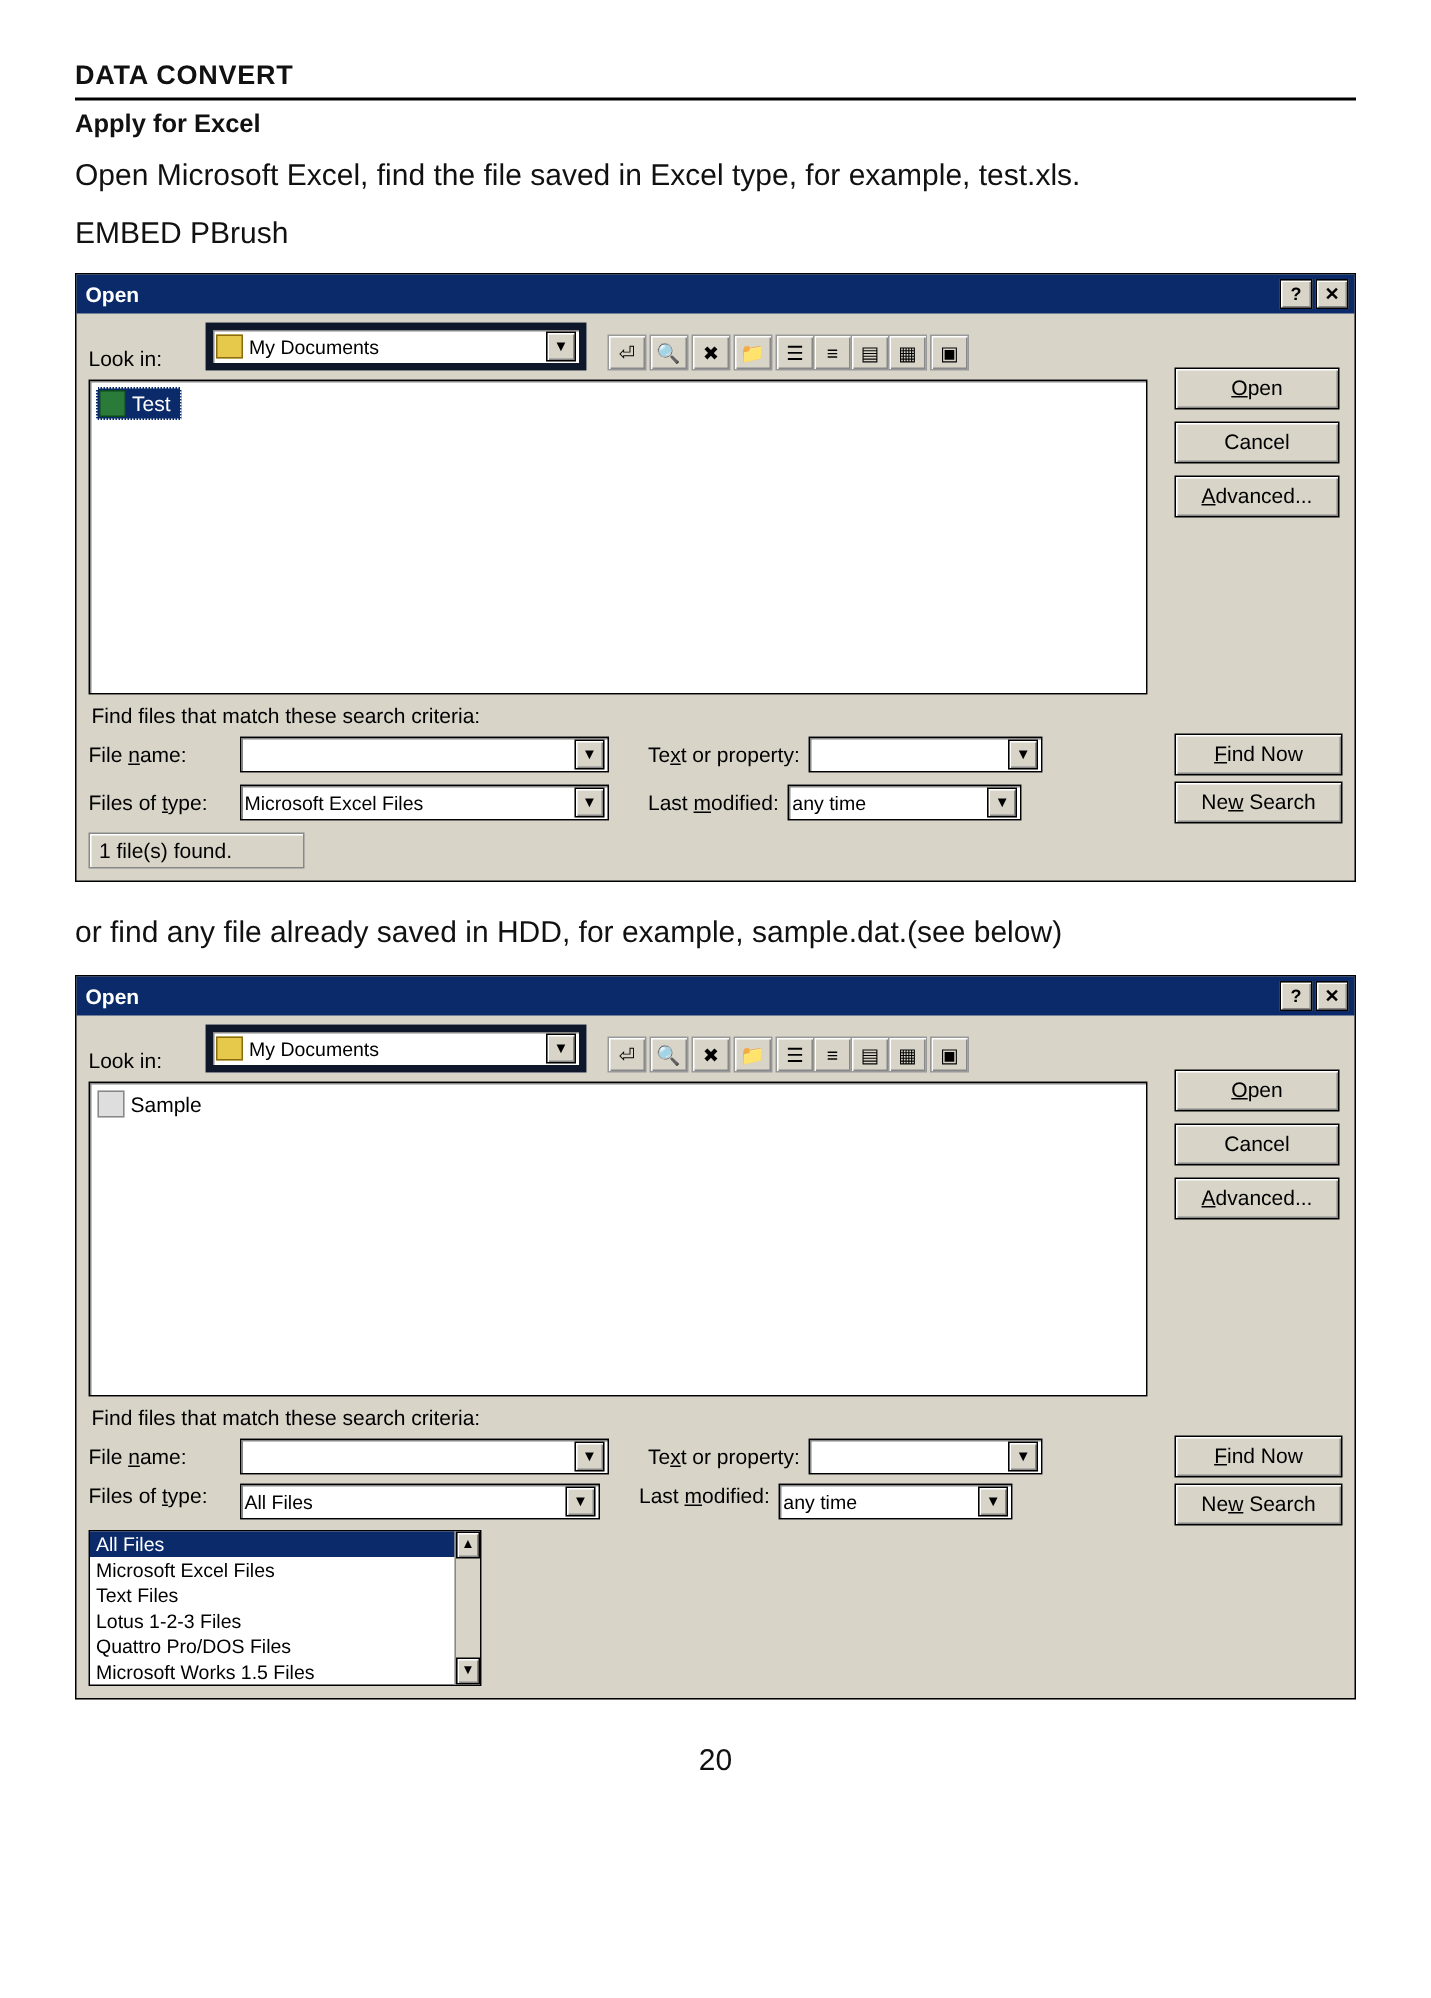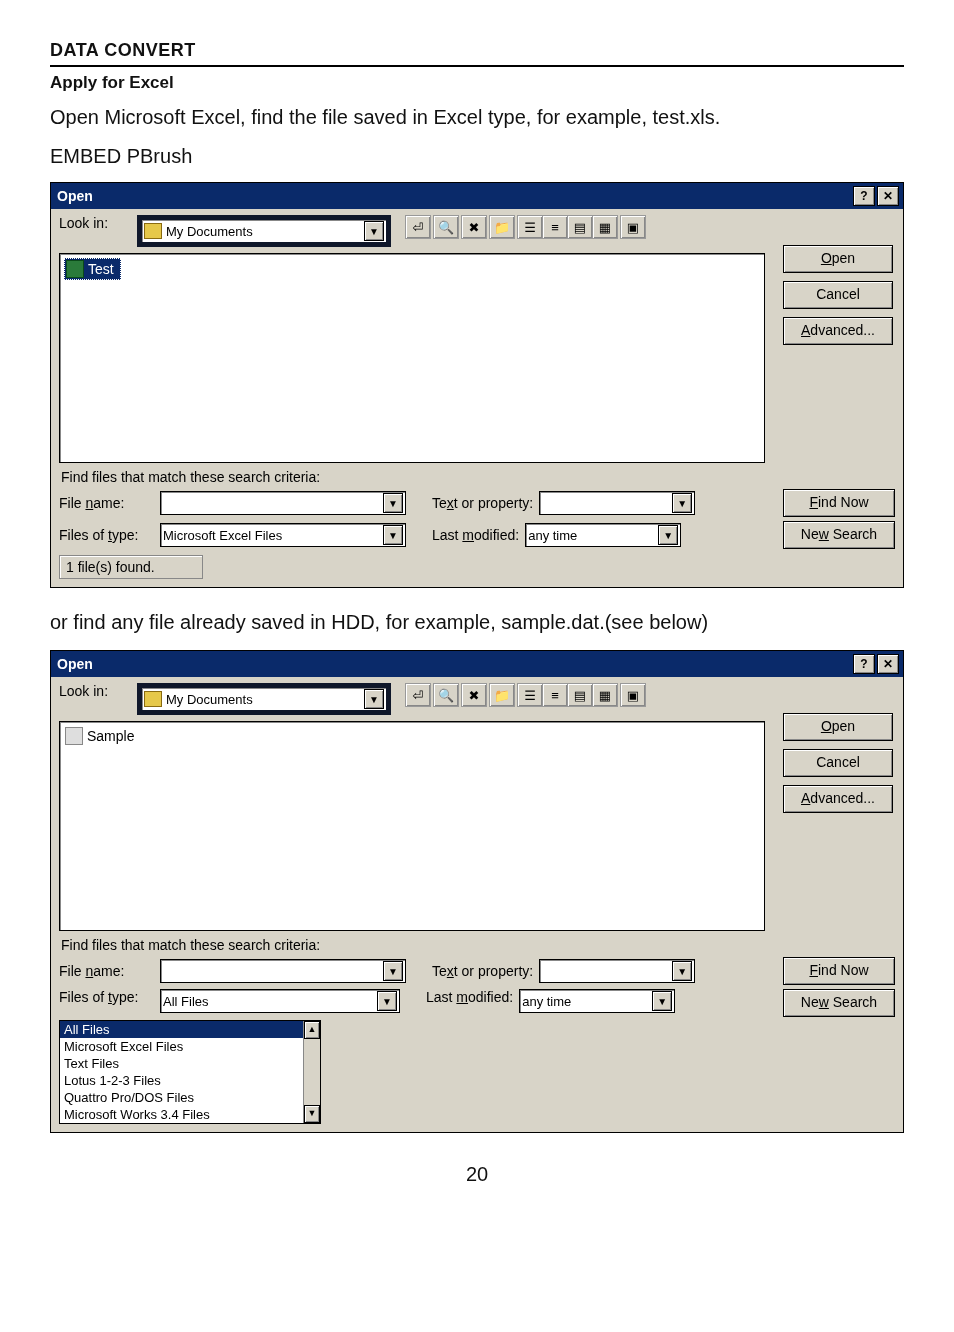--- a/index.html
+++ b/index.html
@@ -81,21 +81,21 @@
     justify-content: center;
     font-size: 12px;
     font-weight: 700;
     color: #000;
   }
   .dlg-body {
     padding: 6px 8px 8px 8px;
   }
   .toolbar-row {
     display: flex;
-    align-items: flex-start;
+    align-items: flex-end;
     gap: 8px;
     margin-bottom: 6px;
   }
   .lookin-label {
     color: #000;
     font-size: 14px;
     white-space: nowrap;
     width: 70px;
   }
   .combo {
@@ -450,21 +450,21 @@
         <div class="winbtn" style="width:110px;margin-left:auto;">Ne<span class="u">w</span> Search</div>
       </div>
 
       <div style="display:flex;">
         <div class="dropdown-list" style="margin-left:0;">
           <div class="opt selected">All Files</div>
           <div class="opt">Microsoft Excel Files</div>
           <div class="opt">Text Files</div>
           <div class="opt">Lotus 1-2-3 Files</div>
           <div class="opt">Quattro Pro/DOS Files</div>
-          <div class="opt">Microsoft Works 3.4 Files</div>
+          <div class="opt">Microsoft Works 1.5 Files</div>
           <div class="dropdown-scroll">
             <div class="scroll-btn">▲</div>
             <div class="scroll-btn">▼</div>
           </div>
         </div>
       </div>
     </div>
   </div>
 </div>
 

